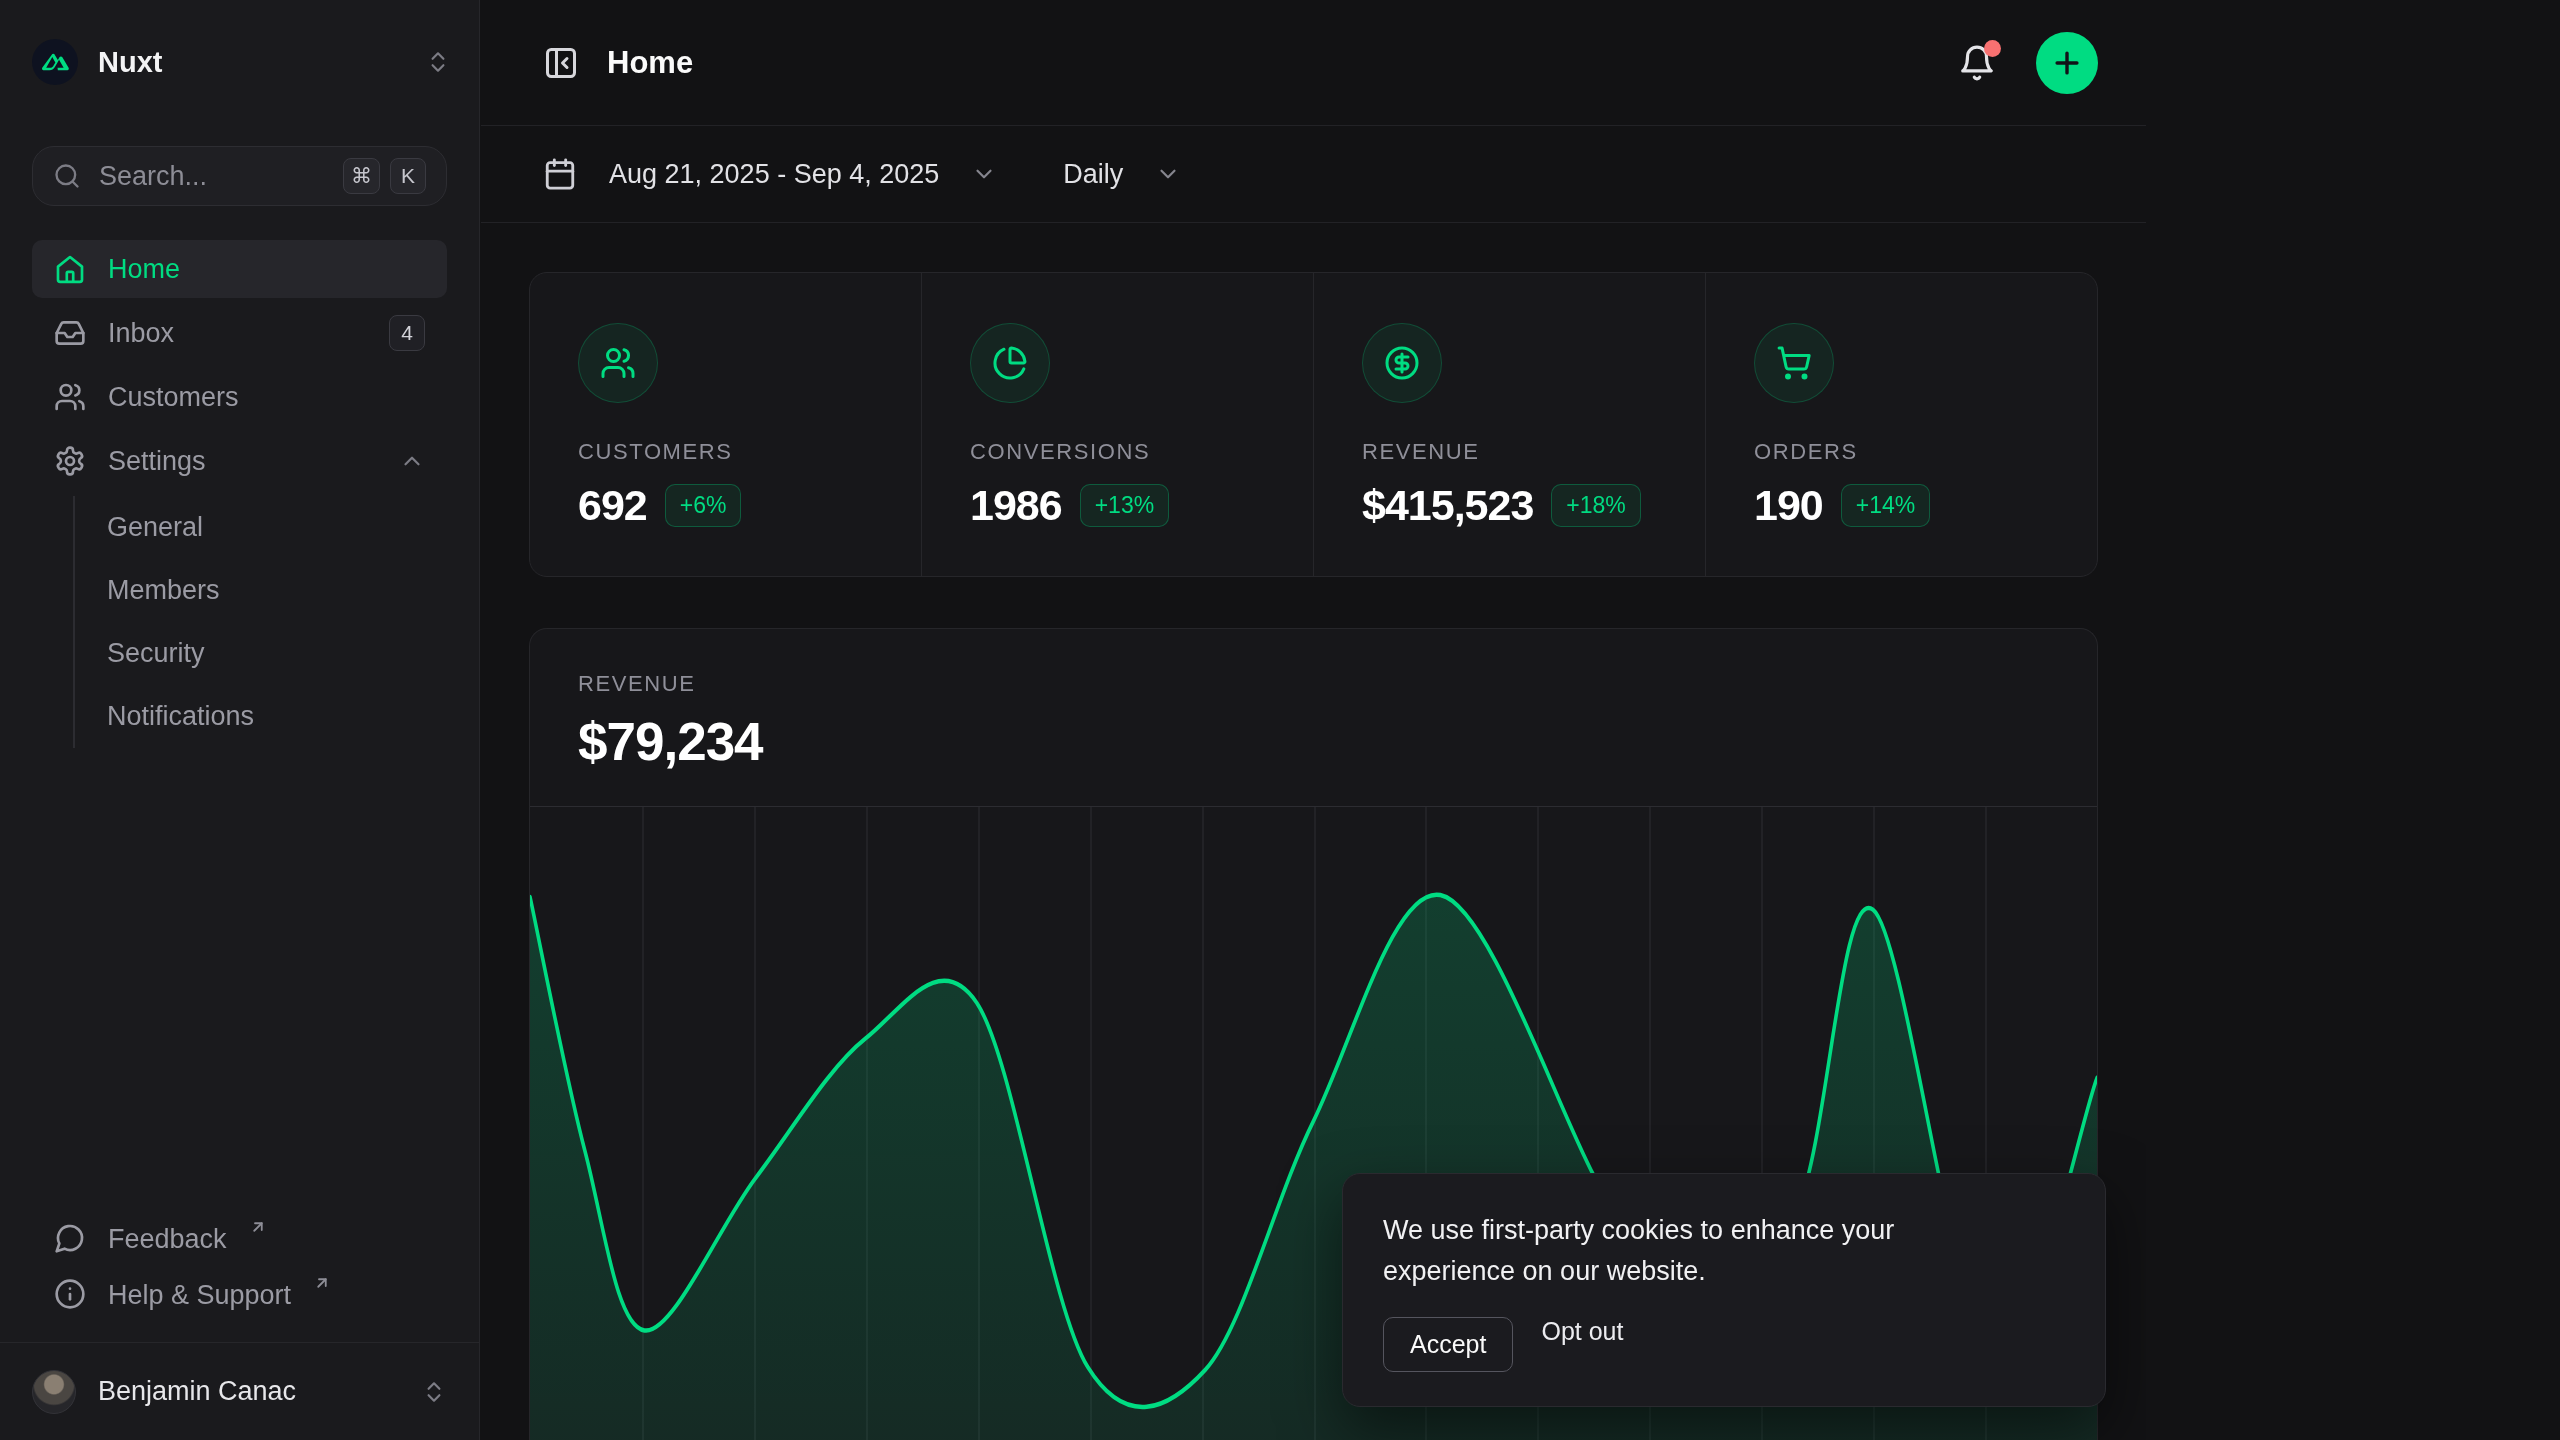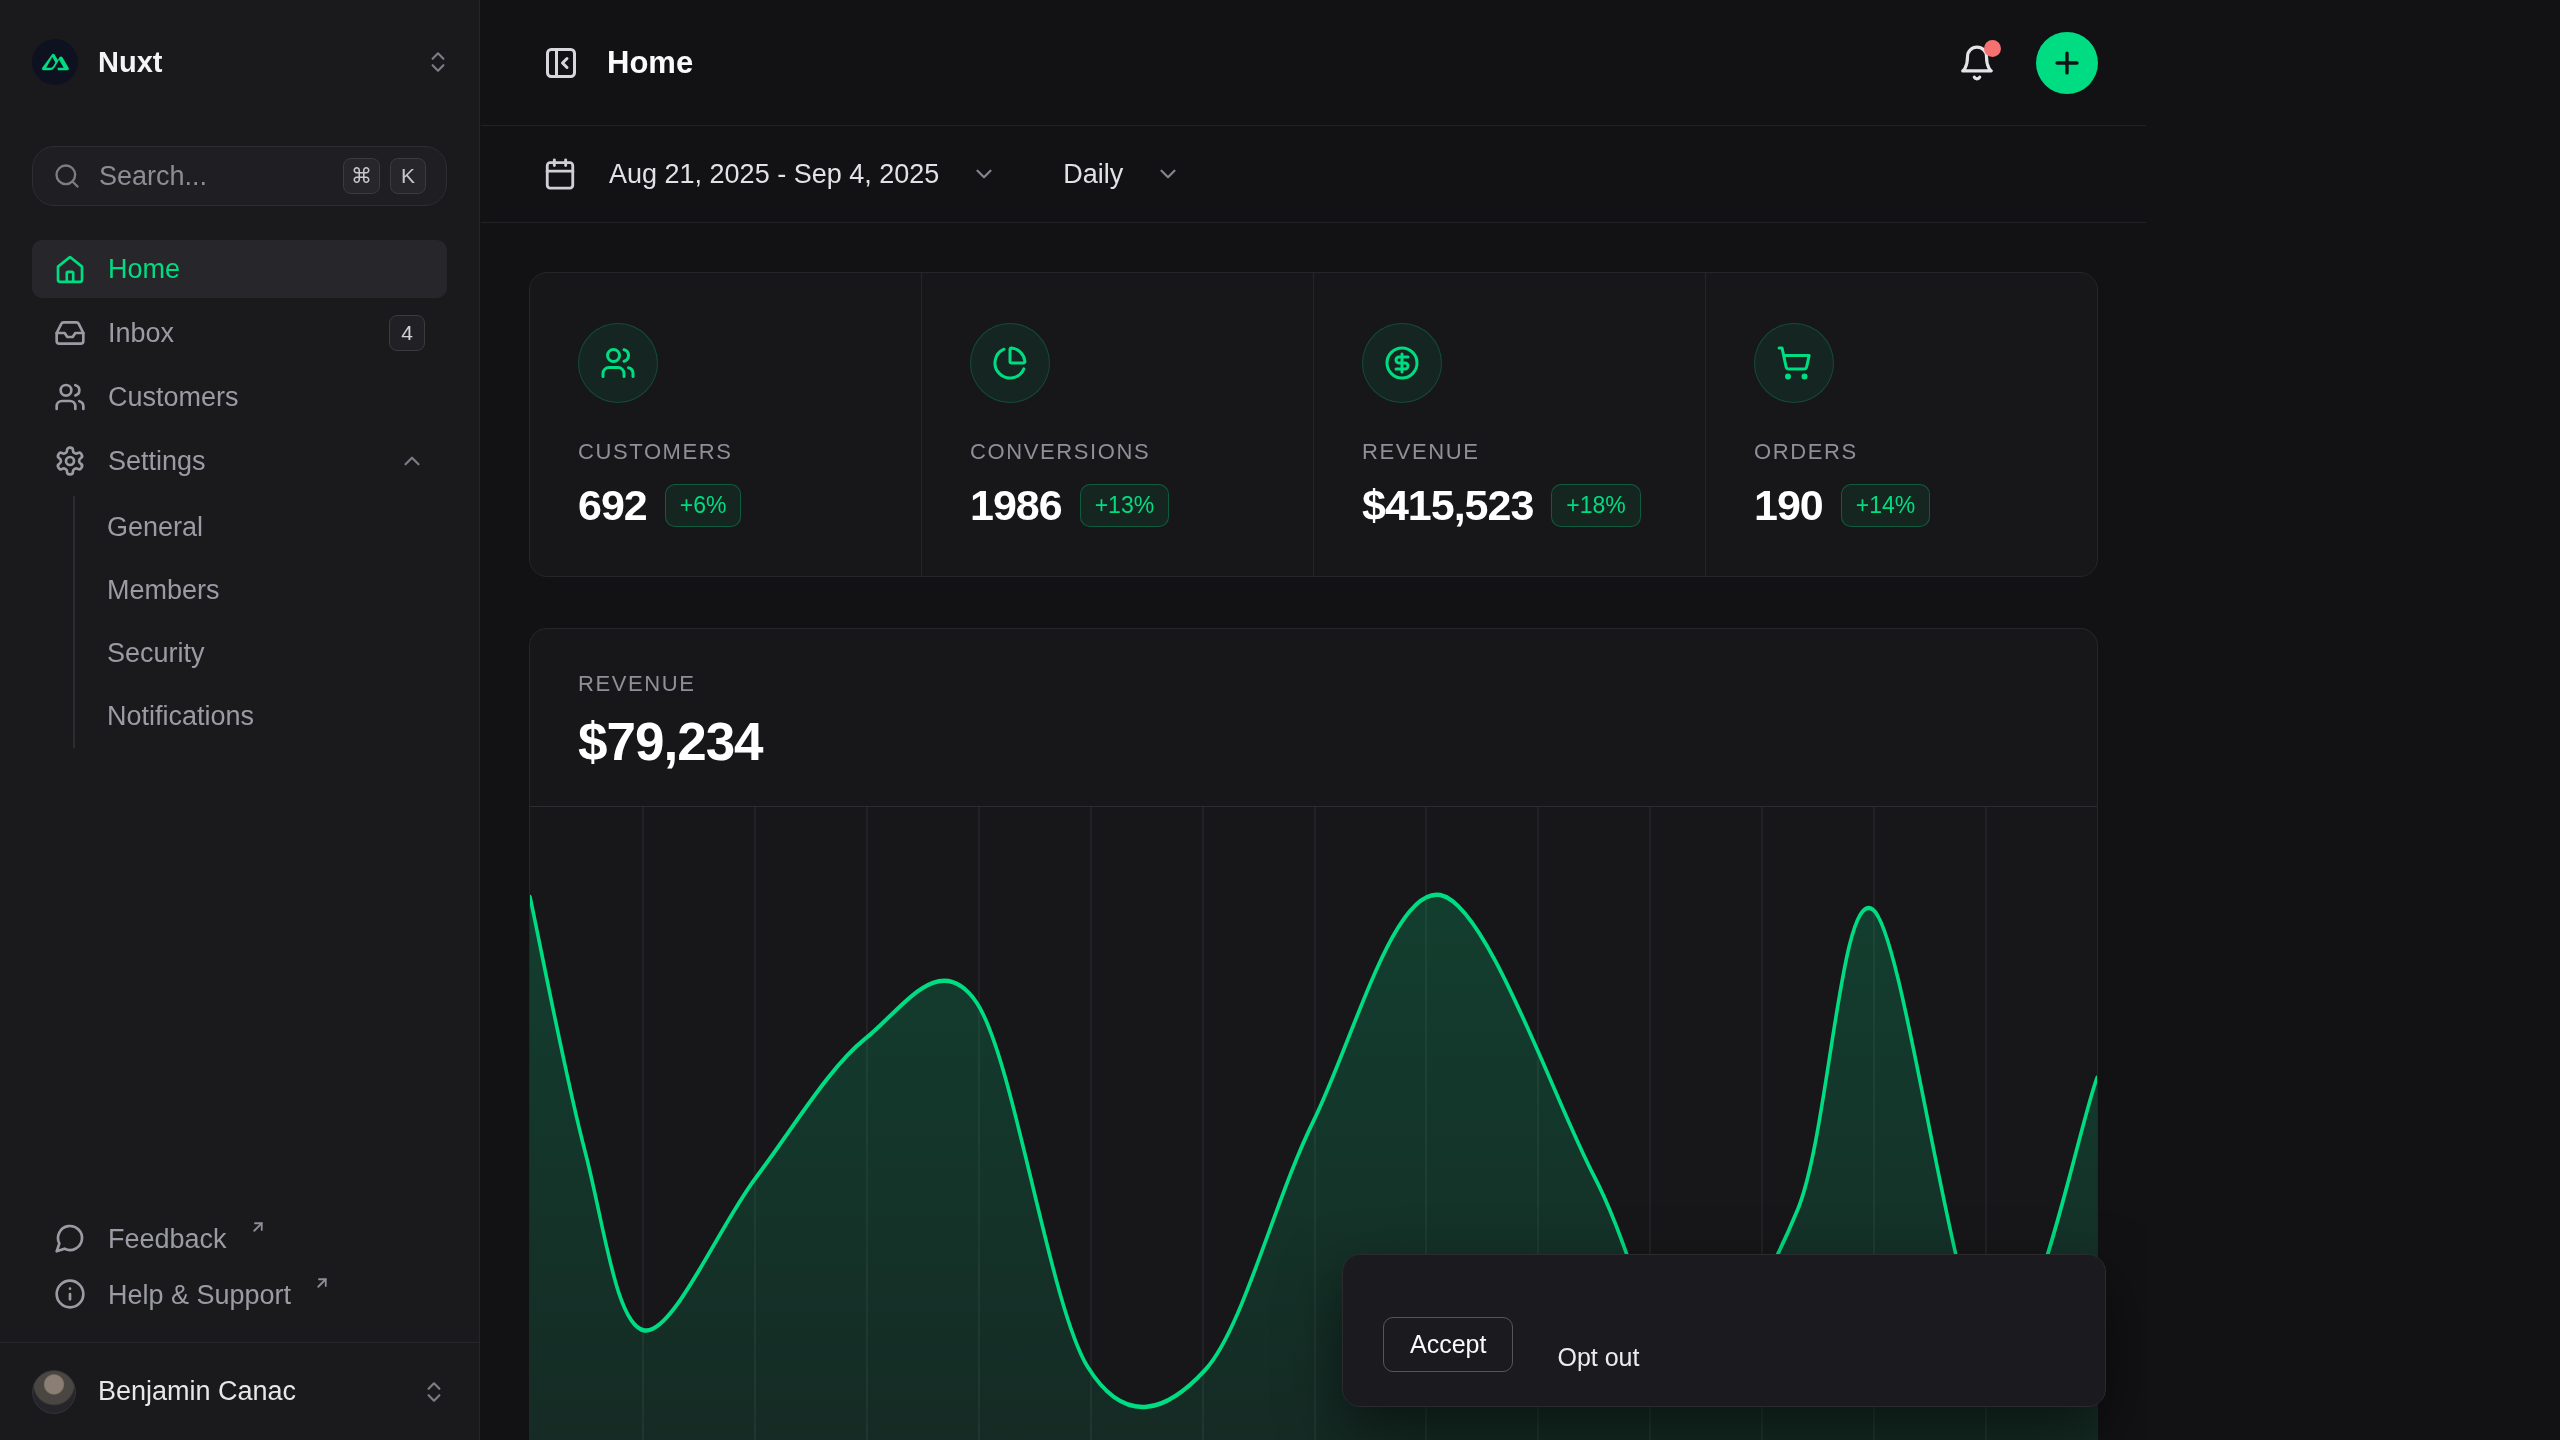--- a/index.html
+++ b/index.html
@@ -73,21 +73,21 @@
   .chart-label{font-size:22px;letter-spacing:1.6px;color:#8f8f99;font-weight:500}
   .chart-value{margin-top:14px;font-size:53px;font-weight:700;color:#ffffff;letter-spacing:-1px}
   .plot{position:absolute;left:0;right:0;top:177px;bottom:0;border-top:1px solid #2c2c31}
   .vline{position:absolute;top:0;bottom:0;width:2px;background:#222226}
   .chart-svg{position:absolute;inset:0;width:100%;height:100%}
 
   
   .cookie{position:absolute;right:40px;bottom:33px;width:764px;border-radius:18px;background:#1b1b1f;
           border:1px solid #2a2a2f;box-shadow:0 24px 60px rgba(0,0,0,.5);padding:36px 40px 34px;z-index:5}
   .cookie-text{font-size:27px;line-height:1.5;color:#f1f1f3;max-width:610px}
-  .cookie-actions{margin-top:26px;display:flex;align-items:flex-end;gap:44px}
+  .cookie-actions{margin-top:26px;display:flex;align-items:flex-start;gap:28px}
   .btn-accept{border:1.5px solid #55555e;border-radius:10px;padding:12px 26px;font-size:25px;color:#fafafa;
               background:transparent;font-family:inherit;cursor:pointer}
   .btn-optout{font-size:25px;color:#ececf0;background:none;border:none;font-family:inherit;cursor:pointer}
 </style>
 </head>
 <body>
 
 <div class="stage">
 
   <aside class="sidebar">
@@ -386,19 +386,20 @@
             </defs>
             <path fill="url(#areaFill)" stroke="none" d="M0.0,90.2C11.6,132.6 45.3,272.3 69.4,344.8C93.5,417.3 108.7,520.6 144.7,525.1C180.7,529.7 238.8,420.9 285.4,372.1C332.0,323.3 377.6,261.7 424.1,232.4C470.7,203.1 518.0,141.3 564.9,196.2C611.8,251.1 657.4,500.6 705.6,562.0C753.8,623.4 806.7,605.7 854.2,564.5C901.8,523.3 941.5,394.3 991.0,315.0C1040.5,235.6 1092.4,79.1 1151.5,88.3C1210.7,97.5 1294.2,291.9 1345.8,370.2C1397.3,448.5 1417.8,552.6 1460.7,558.2C1503.7,563.8 1563.8,479.7 1603.4,403.9C1643.1,328.0 1657.9,78.8 1698.6,102.9C1739.2,126.9 1800.0,519.9 1847.2,548.0C1894.5,576.2 1959.5,317.8 1982.0,271.8L1982,635L0,635Z"></path>
             <path fill="none" stroke="#00dc82" stroke-width="4.5" stroke-linecap="round" stroke-linejoin="round" d="M0.0,90.2C11.6,132.6 45.3,272.3 69.4,344.8C93.5,417.3 108.7,520.6 144.7,525.1C180.7,529.7 238.8,420.9 285.4,372.1C332.0,323.3 377.6,261.7 424.1,232.4C470.7,203.1 518.0,141.3 564.9,196.2C611.8,251.1 657.4,500.6 705.6,562.0C753.8,623.4 806.7,605.7 854.2,564.5C901.8,523.3 941.5,394.3 991.0,315.0C1040.5,235.6 1092.4,79.1 1151.5,88.3C1210.7,97.5 1294.2,291.9 1345.8,370.2C1397.3,448.5 1417.8,552.6 1460.7,558.2C1503.7,563.8 1563.8,479.7 1603.4,403.9C1643.1,328.0 1657.9,78.8 1698.6,102.9C1739.2,126.9 1800.0,519.9 1847.2,548.0C1894.5,576.2 1959.5,317.8 1982.0,271.8"></path>
           </svg>
         </div>
       </div>
     </section>
   </div>
 
   <div class="cookie">
+    <div class="cookie-text">We use first-party cookies to enhance your experience on our website.</div>
     <div class="cookie-actions">
       <button class="btn-accept">Accept</button>
       <button class="btn-optout">Opt out</button>
     </div>
   </div>
 
 </div>
 
 </body></html>

